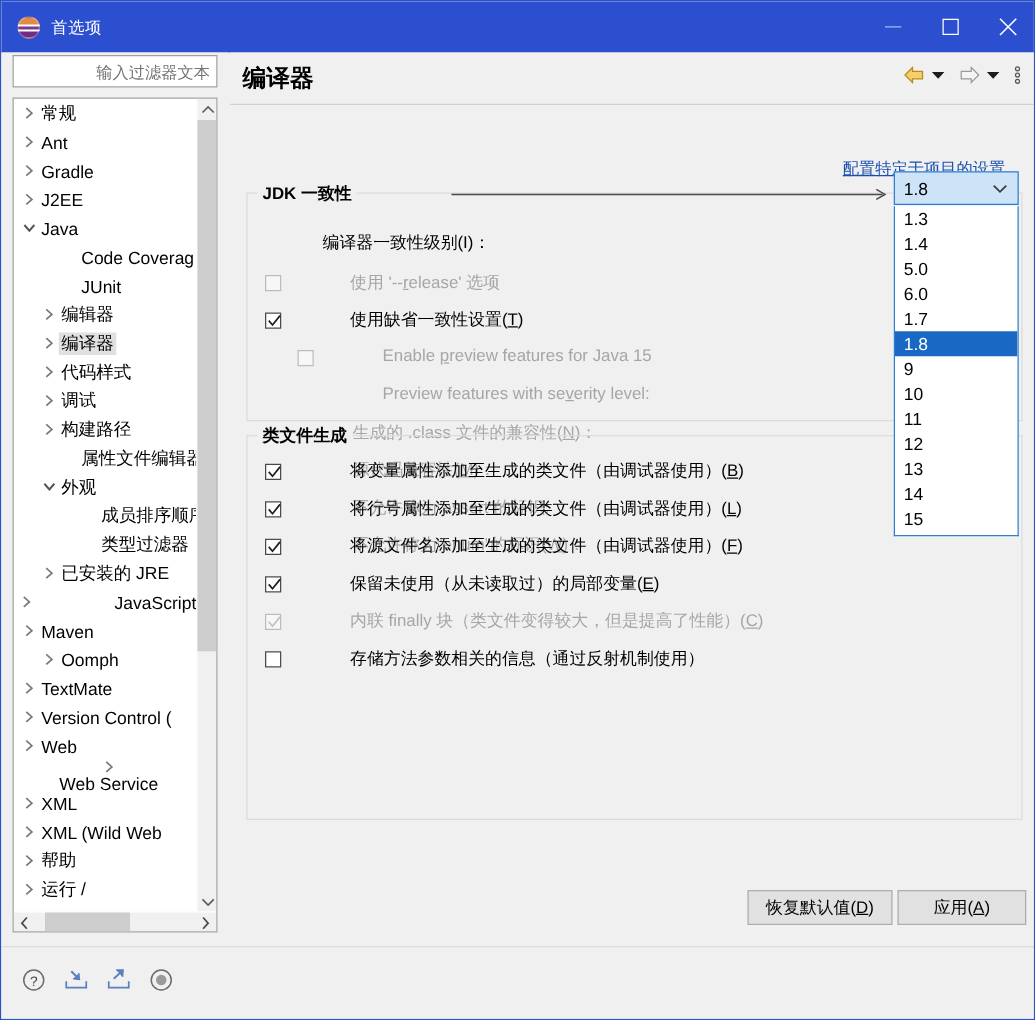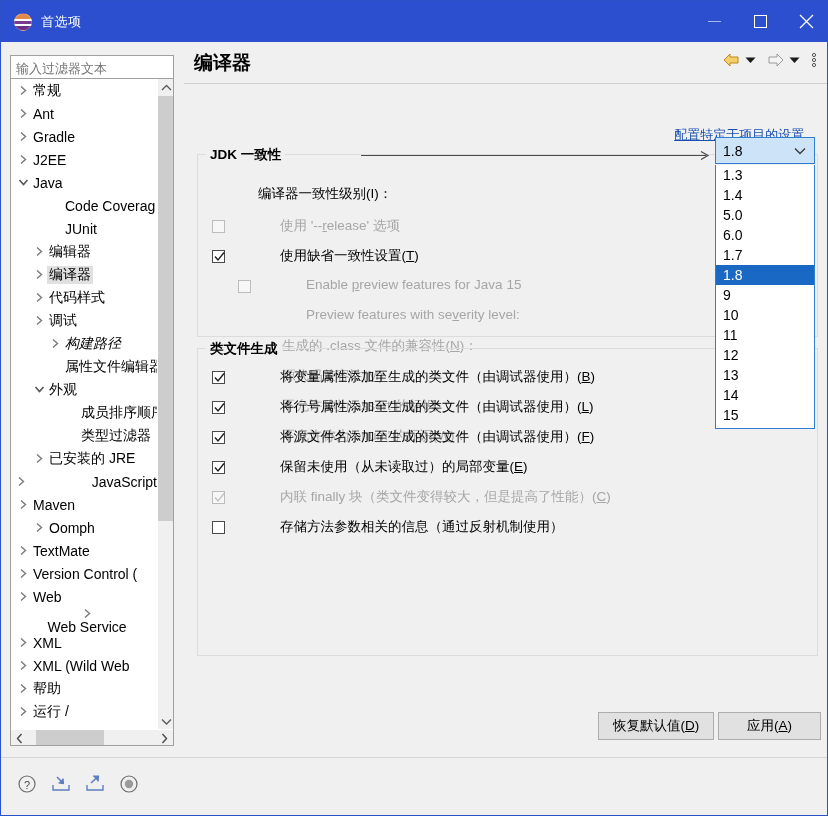--- a/index.html
+++ b/index.html
@@ -48,26 +48,27 @@
   .win-btn.max span {
     display: block; width: 13px; height: 13px; border: 1.6px solid #ffffff;
   }
   .win-btn.close svg { display: block; }
   
   .left-pane {
     position: absolute; left: 0; top: 41px; width: 182px; height: 715px;
     background: #f0f0f0;
   }
   .filter-box {
-    position: absolute; left: 9px; top: 13px; width: 164px; height: 26px;
+    position: absolute; left: 9px; top: 2px; width: 164px; height: 26px;
     border: 1px solid #a0a0a0; background: #ffffff;
     font-size: 13px; color: #9a9a9a;
     padding: 0 5px; line-height: 24px;
     font-family: "Liberation Sans", sans-serif;
     outline: none;
+    text-align: right;
   }
   .tree-frame {
     position: absolute; left: 9px; top: 36px; width: 164px; height: 668px;
     background: #ffffff; border: 1px solid #a0a0a0;
     overflow: hidden;
   }
   .tree-list {
     position: absolute; left: 0; top: 0; width: 148px; height: 651px;
     overflow: hidden;
   }
@@ -307,21 +308,21 @@
             <span class="lbl">代码样式</span>
           </div>
           <div class="tree-row" style="padding-left: 20px;">
             <span class="twisty">
               <svg width="9" height="11" viewBox="0 0 9 11">
                 <polyline points="2,1.5 6.5,5.5 2,9.5" fill="none" stroke="#7a7a7a" stroke-width="1.4"></polyline>
               </svg>
             </span>
             <span class="lbl">调试</span>
           </div>
-          <div class="tree-row" style="padding-left: 36px; font-style: italic;">
+          <div class="tree-row" style="padding-left: 20px;">
             <span class="twisty">
               <svg width="9" height="11" viewBox="0 0 9 11">
                 <polyline points="2,1.5 6.5,5.5 2,9.5" fill="none" stroke="#7a7a7a" stroke-width="1.4"></polyline>
               </svg>
             </span>
             <span class="lbl">构建路径</span>
           </div>
           <div class="tree-row" style="padding-left: 36px;">
             <span class="twisty"></span>
             <span class="lbl">属性文件编辑器</span>

